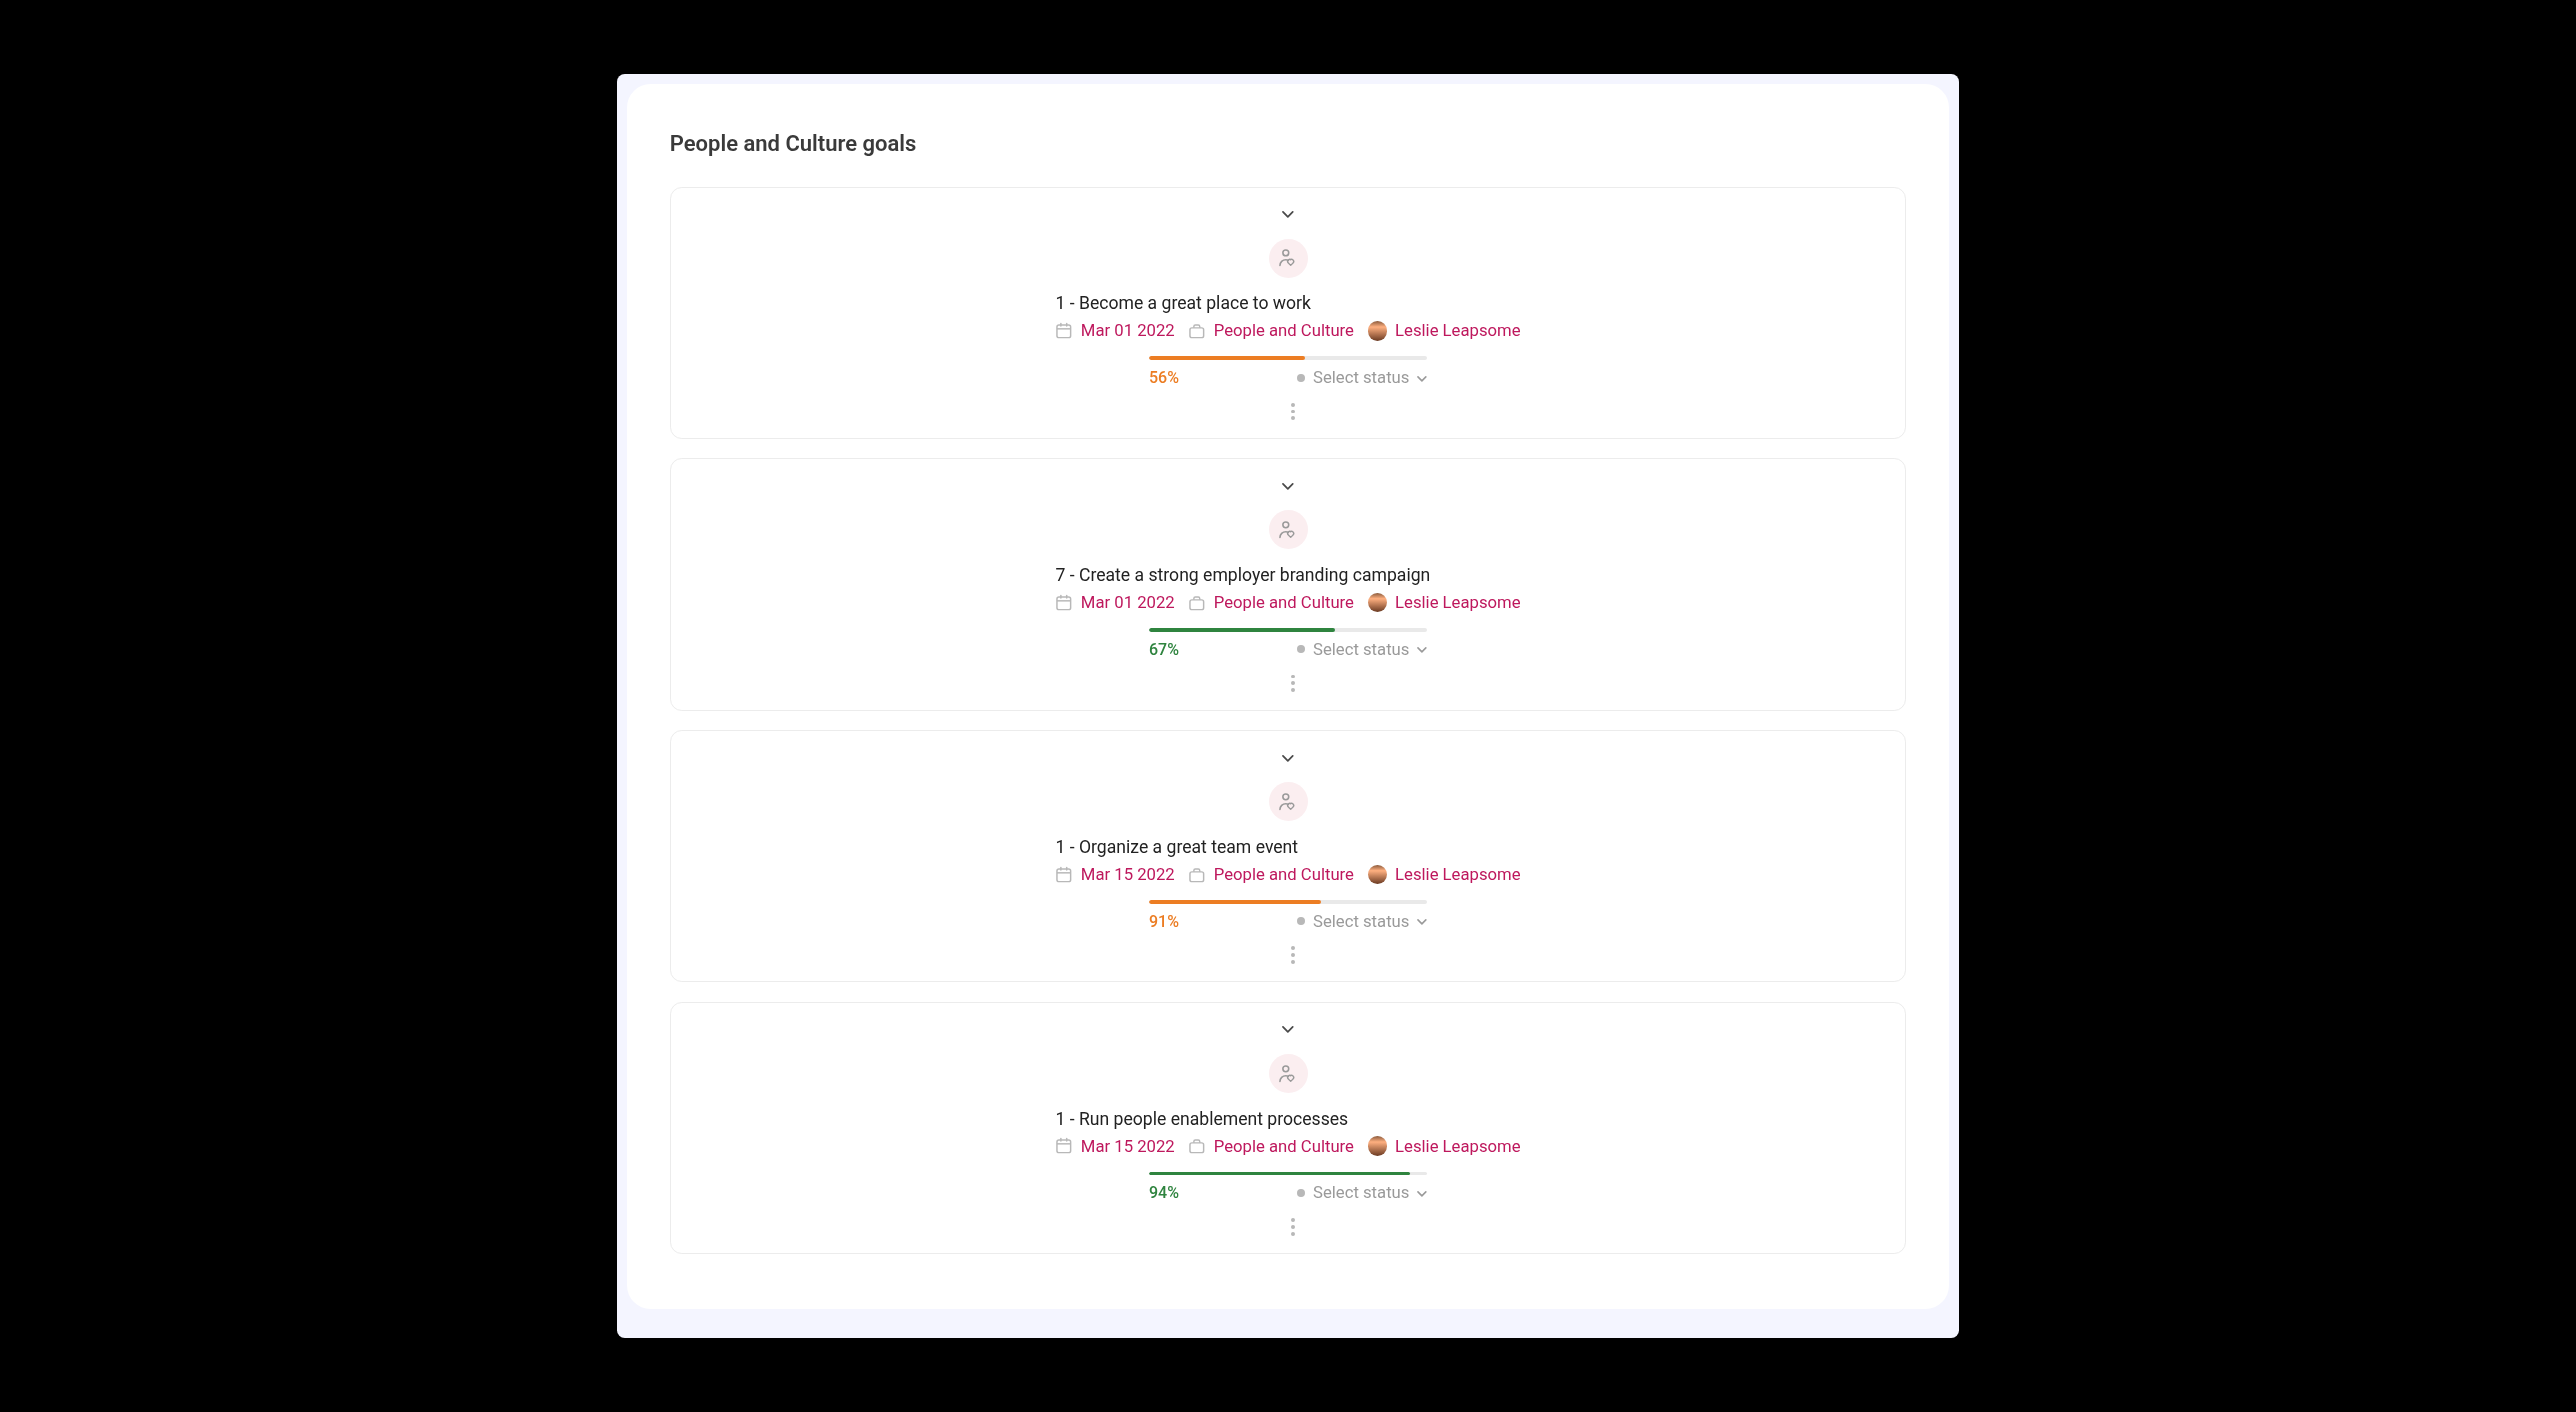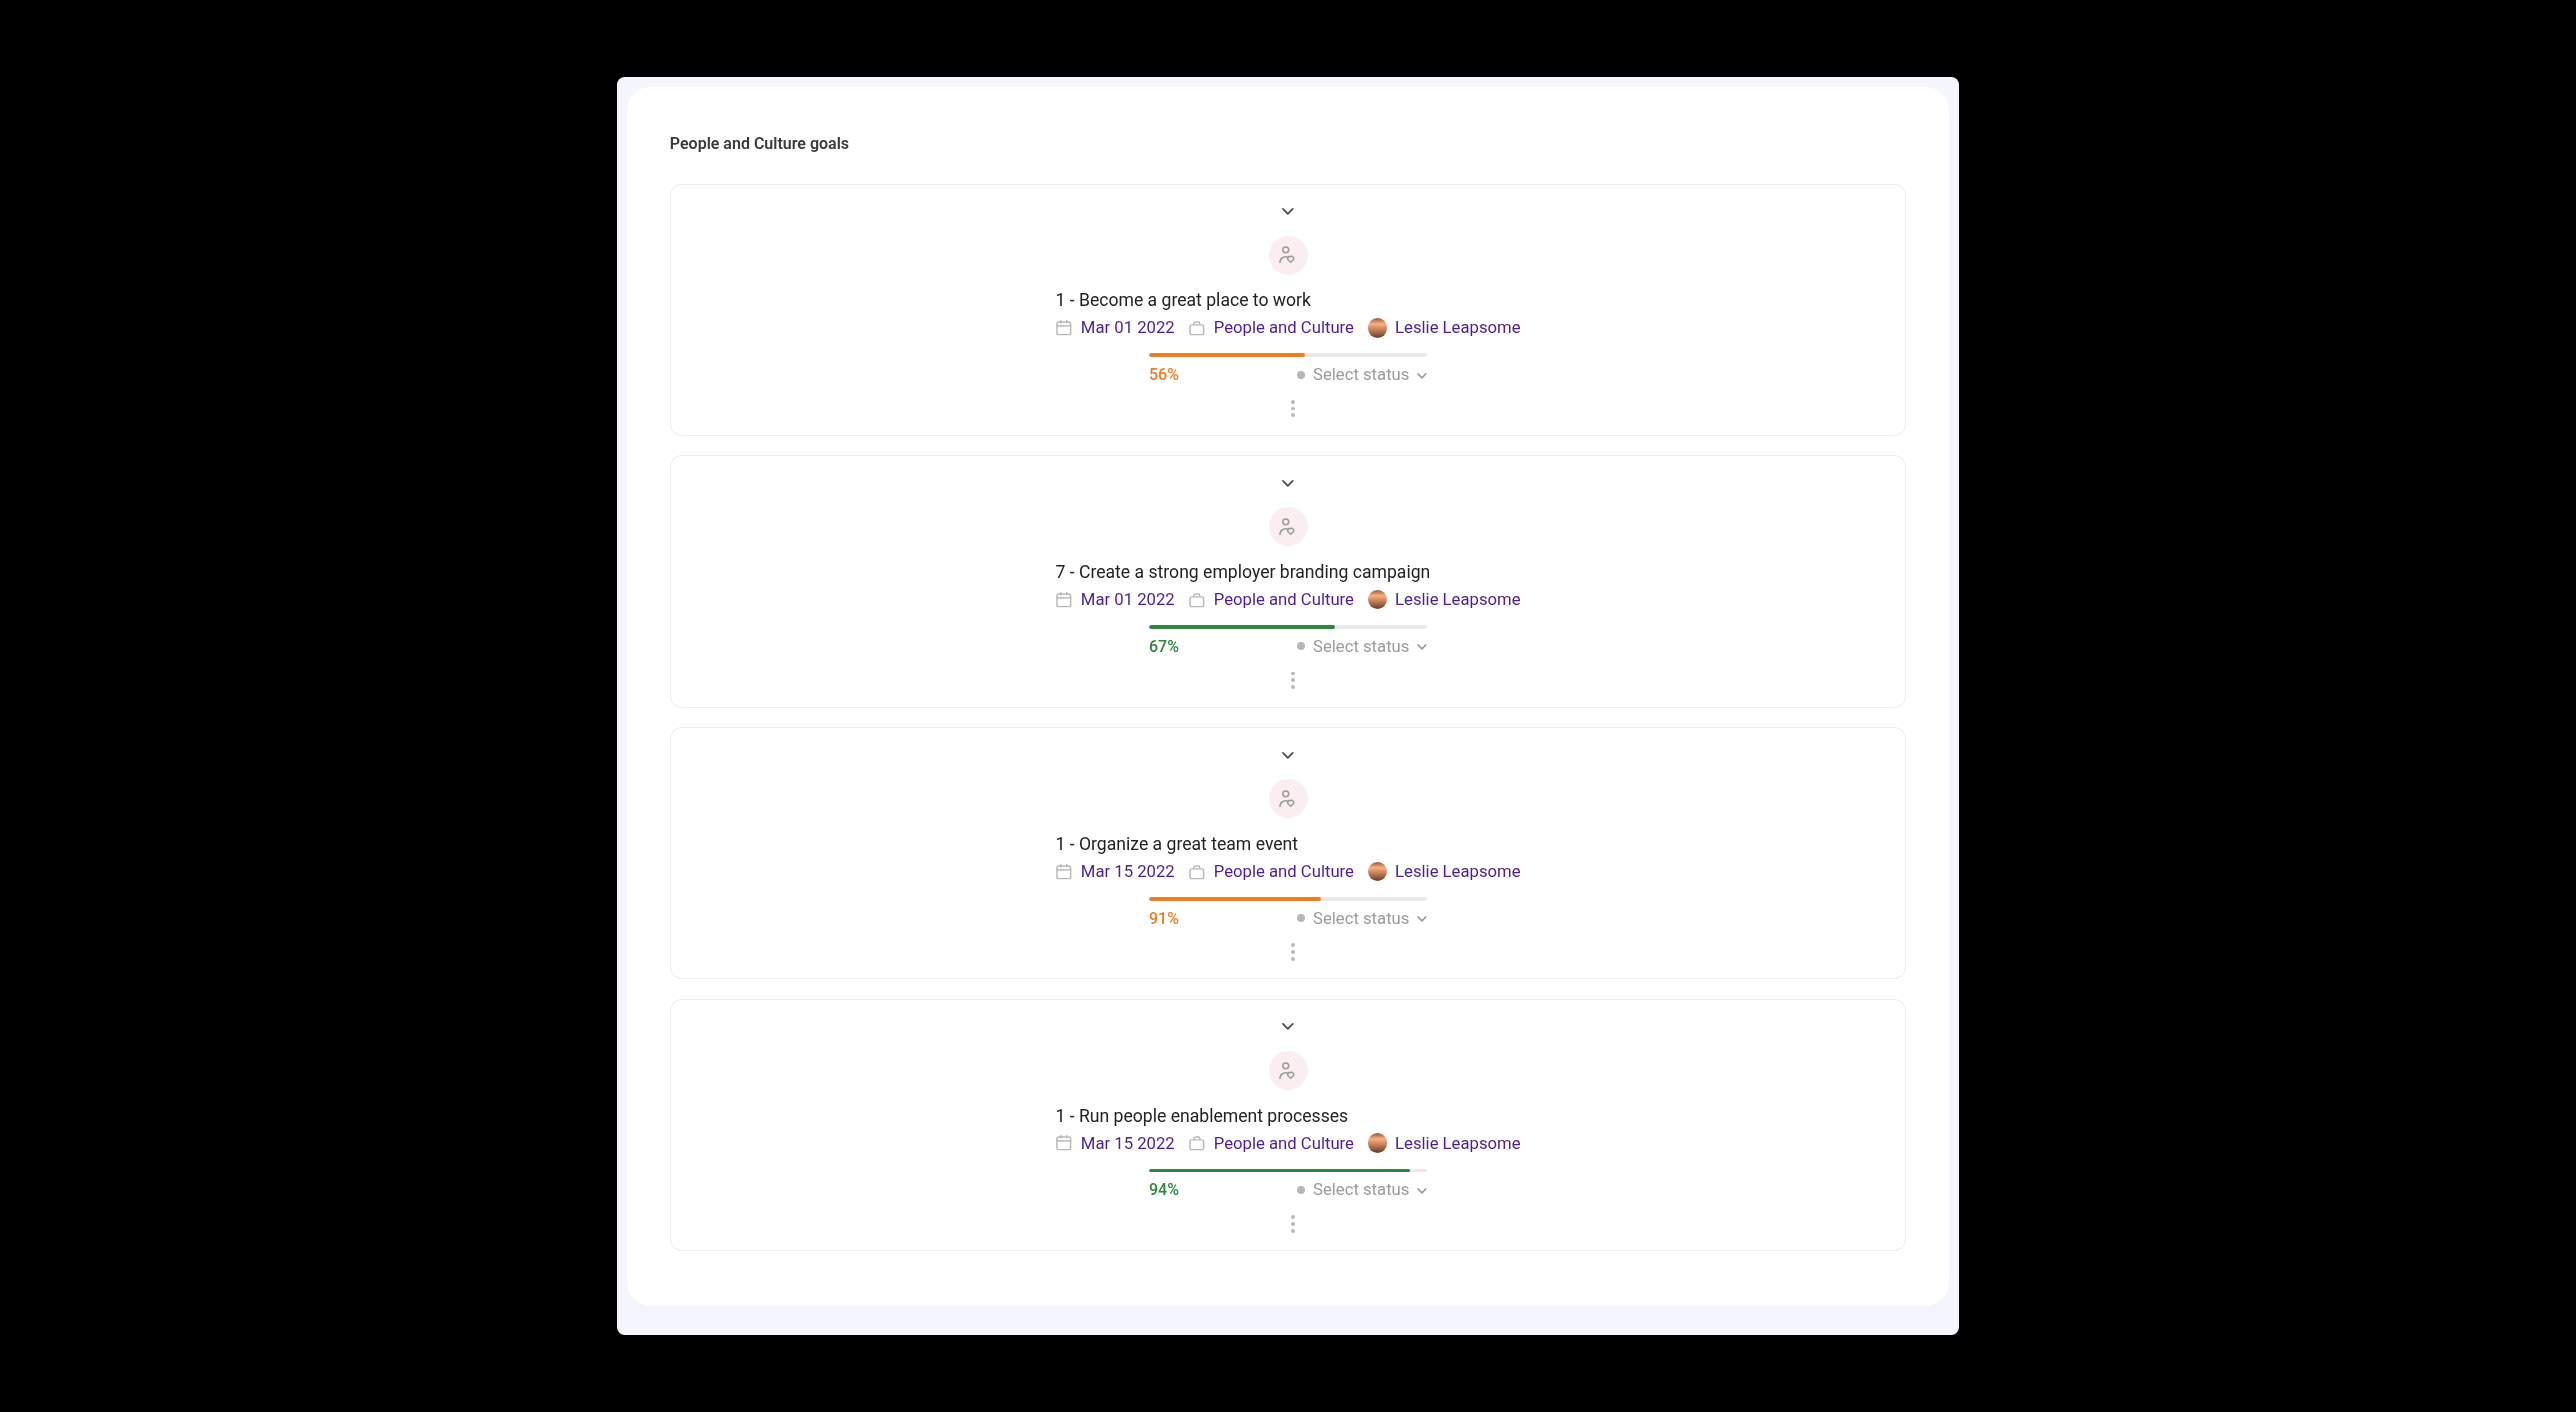--- a/index.html
+++ b/index.html
@@ -18,21 +18,21 @@
     padding: 9.8px 9.8px 29px 9.8px;
     border-radius: 7.8px;
     box-shadow: 0 29px 59px rgba(0,0,0,0.45);
   }
   .card {
     background: #fff;
     border-radius: 23.5px;
     padding: 47px 43px 55px 43px;
   }
   .page-title {
-    font-size: 16px;
+    font-size: 22px;
     font-weight: 600;
     color: #3a3a3a;
     margin-bottom: 31px;
   }
   .goals-list { display: flex; flex-direction: column; gap: 19.6px; }
   .goal-row {
     border: 1px solid #ececec;
     border-radius: 11.8px;
     padding: 17.6px 23.5px;
     display: flex;
@@ -56,21 +56,21 @@
   }
   .goal-body { flex: 1; min-width: 0; }
   .goal-title {
     font-size: 17.6px;
     color: #222;
     font-weight: 400;
     margin-bottom: 7.8px;
   }
   .goal-meta {
     display: flex; align-items: center; gap: 13.7px;
-    color: #4c1d95;
+    color: #be185d;
     font-size: 16.7px;
   }
   .meta-item { display: flex; align-items: center; gap: 7.8px; }
   .meta-icon { width: 17.6px; height: 17.6px; display:flex; align-items:center; justify-content:center; color:#b8b8b8; }
   .avatar {
     width: 19.6px; height: 19.6px; border-radius: 50%;
     background: linear-gradient(180deg,#8a5a3c 0%, #ffb080 30%, #6a3a22 100%);
     display:inline-block;
     flex-shrink: 0;
   }

